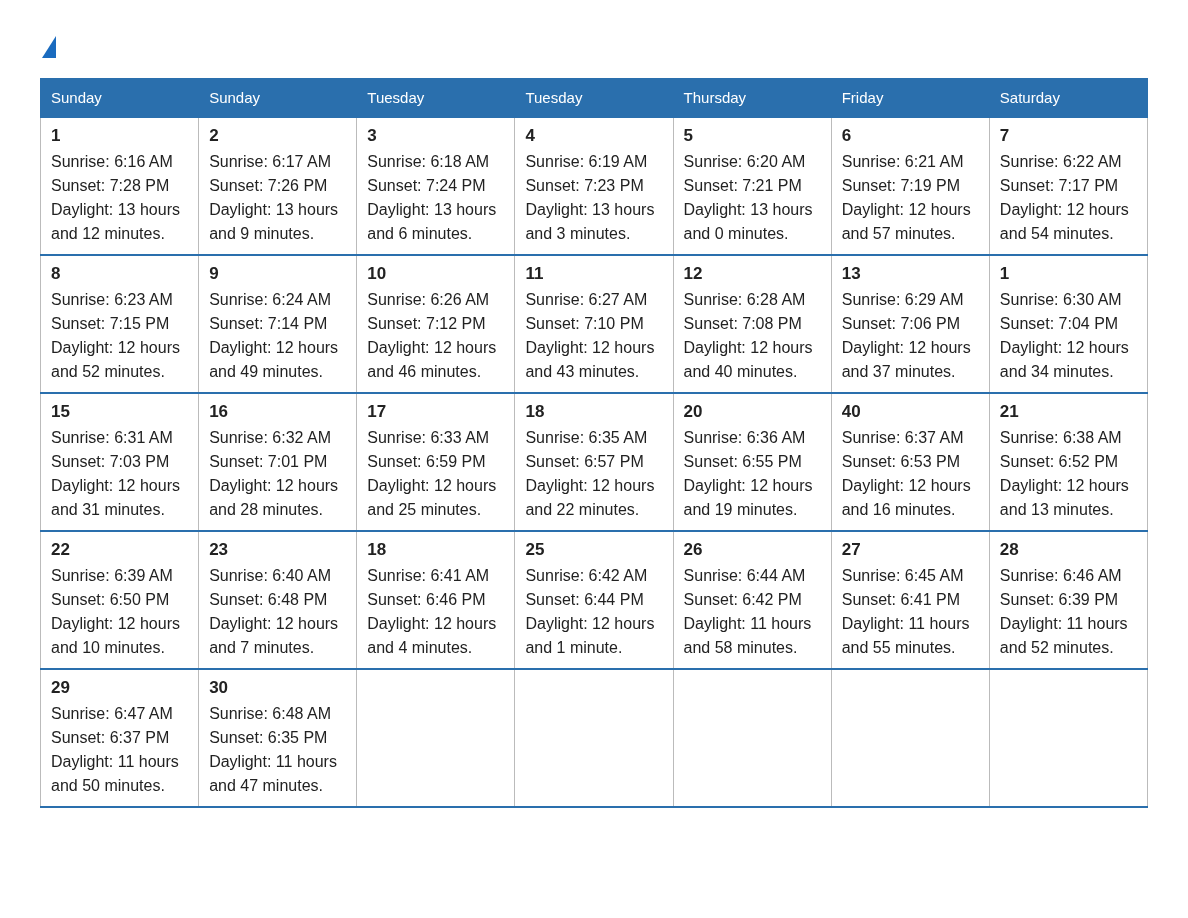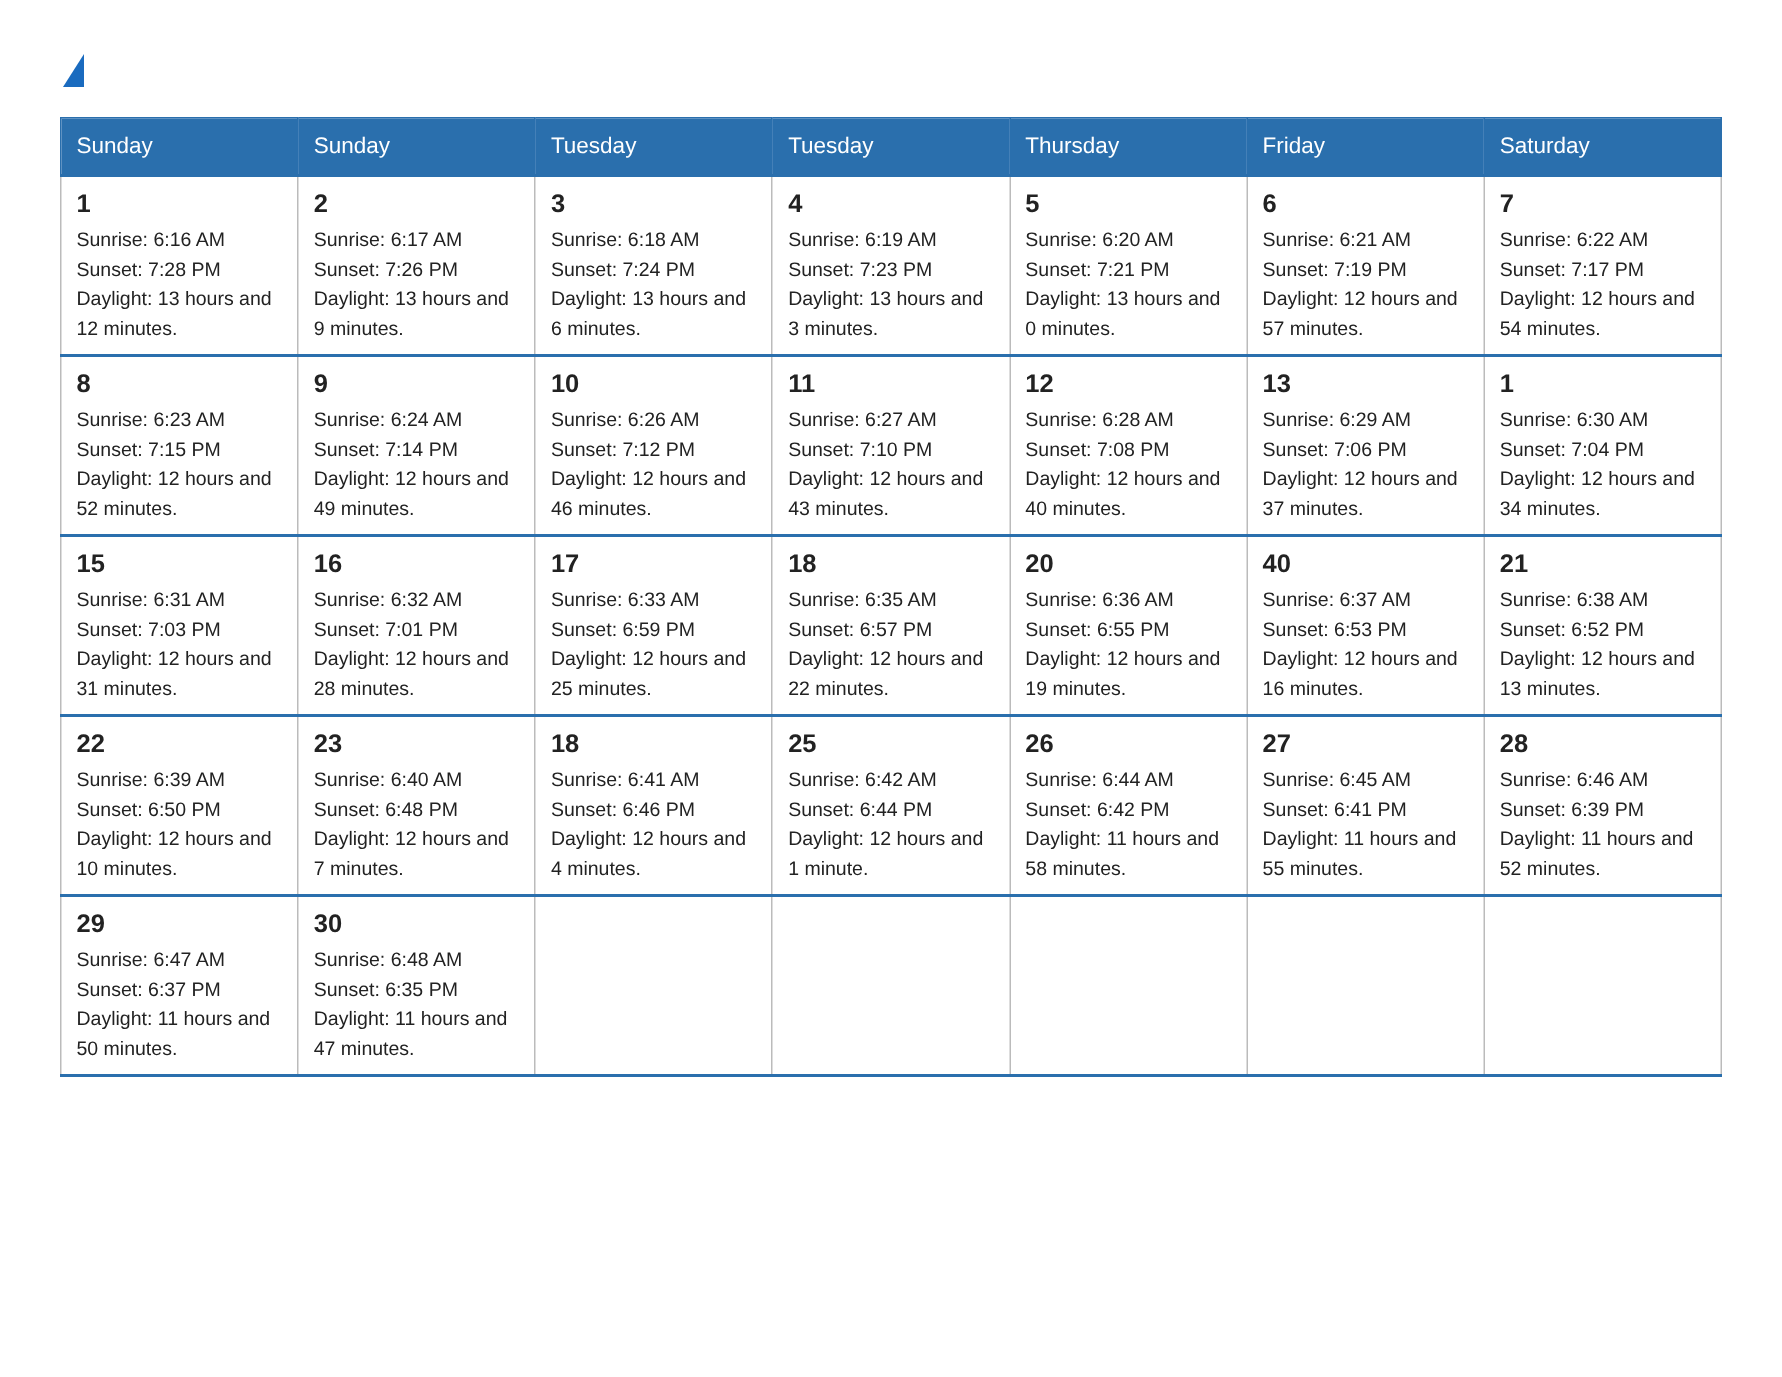--- a/index.html
+++ b/index.html
@@ -64,21 +64,21 @@
     .calendar tr {
       border-bottom: 2px solid #2a6fad;
     }
     .day-number {
       font-size: 17px;
       font-weight: bold;
       margin-bottom: 4px;
       display: block;
     }
     .day-info {
-      font-size: 13px;
+      font-size: 16px;
       line-height: 1.5;
       color: #222;
     }
     .empty-cell {
       background: #fff;
     }
     .logo-wrapper {
       display: flex;
       flex-direction: column;
       align-items: flex-start;

